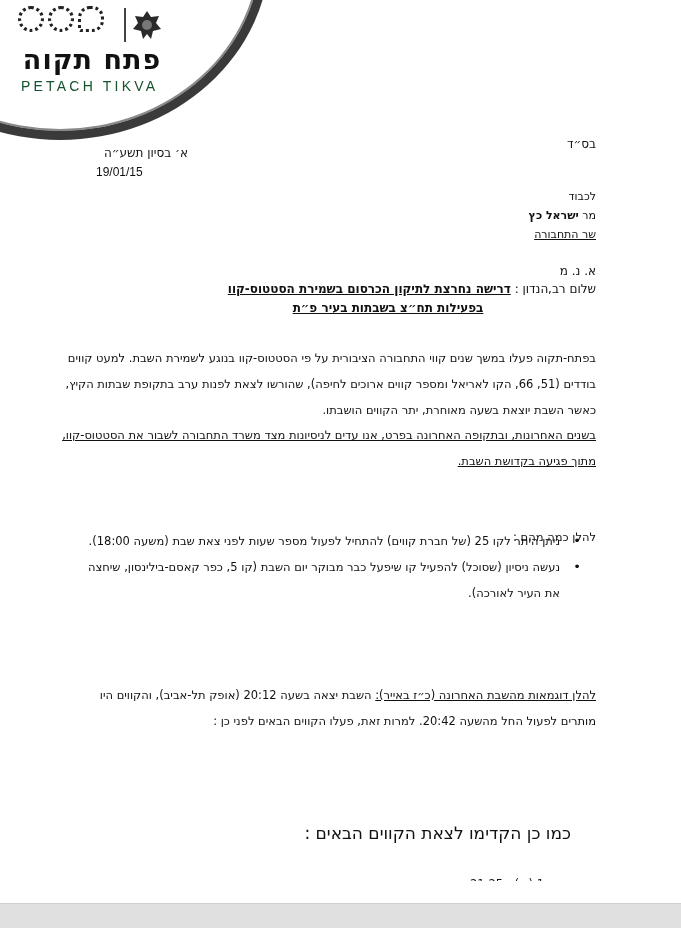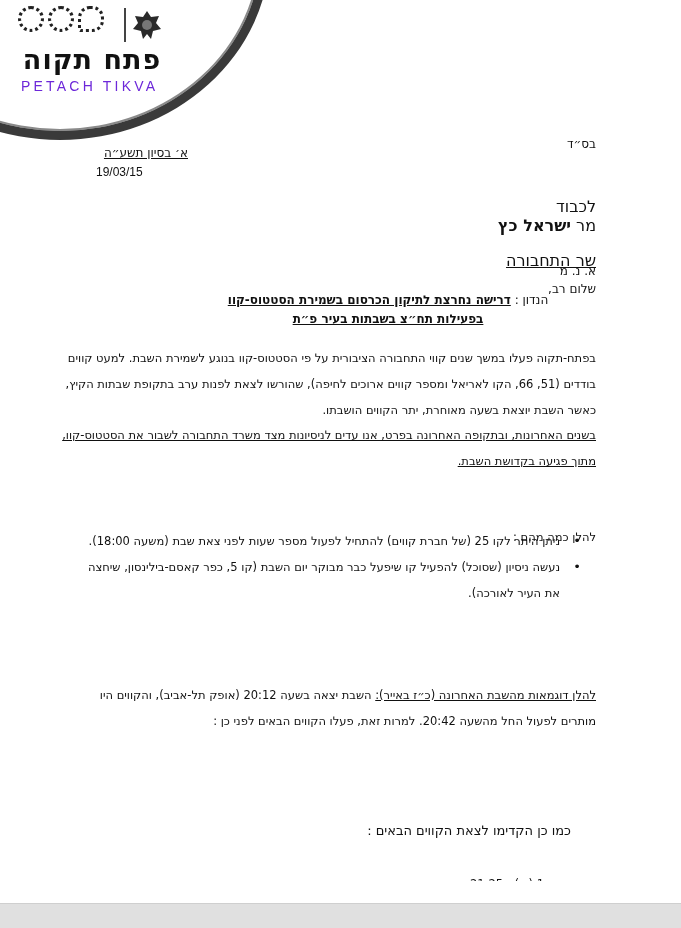--- a/index.html
+++ b/index.html
@@ -20,55 +20,55 @@
     box-shadow: 0 0 0 2px #8a8a8a inset;
     box-sizing: border-box;
   }
   .logo { position: absolute; left: 18px; top: 6px; width: 160px; height: 90px; }
   .logo-mark { position: absolute; left: 0; top: 0; display: flex; gap: 4px; align-items: center; }
   .ring { width: 26px; height: 26px; border-radius: 50%; border: 3px dotted #222; box-sizing: border-box; }
   .ring.q { border-radius: 45% 45% 45% 10%; }
   .logo-divider { position: absolute; left: 106px; top: 2px; width: 2px; height: 34px; background: #444; }
   .emblem { position: absolute; left: 114px; top: 4px; width: 30px; height: 30px; }
   .logo-he { position: absolute; left: 4px; top: 38px; font-family: "DejaVu Sans", sans-serif; font-size: 27px; font-weight: bold; letter-spacing: 1px; color: #111; direction: rtl; width: 140px; text-align: center; }
-  .logo-en { position: absolute; left: 3px; top: 72px; font-family: "Liberation Sans", sans-serif; font-size: 14px; letter-spacing: 3.2px; color: #6d28d9; }
+  .logo-en { position: absolute; left: 3px; top: 72px; font-family: "Liberation Sans", sans-serif; font-size: 14px; letter-spacing: 3.2px; color: #14532d; }
 
   .rtl { direction: rtl; text-align: right; font-family: "DejaVu Sans", sans-serif; }
   .abs { position: absolute; }
   .body-text { font-size: 11.5px; line-height: 26px; }
 
-  .date-heb { left: 60px; top: 146px; width: 128px; font-size: 12px; text-decoration: underline; }
+  .date-heb { left: 60px; top: 146px; width: 128px; font-size: 12px; }
   .date-num { left: 96px; top: 165px; font-size: 12px; font-family: "Liberation Sans", sans-serif; }
 
   .bsd { right: 85px; top: 137px; font-size: 12px; }
-  .to-block { right: 85px; top: 197px; font-size: 16px; line-height: 19px; }
+  .to-block { right: 85px; top: 187px; font-size: 11px; line-height: 19px; }
   .to-block .name { font-weight: bold; }
-  .to-block .title { text-decoration: underline; margin-top: 16px; }
+  .to-block .title { text-decoration: underline; }
 
   .greet { right: 85px; top: 262px; font-size: 12px; line-height: 18px; }
-  .subject { left: 180px; right: 85px; top: 291px; font-size: 12px; line-height: 19px; text-align: center; }
+  .subject { left: 180px; right: 85px; top: 280px; font-size: 12px; line-height: 19px; text-align: center; }
   .subject .lbl { font-weight: normal; }
   .subject .b { font-weight: bold; text-decoration: underline; }
 
   .para1 { left: 62px; right: 85px; top: 345px; }
   .para2 { left: 62px; right: 85px; top: 422px; text-decoration: underline; }
   .lead { right: 85px; top: 484px; font-size: 11.5px; margin-top: 46px; }
 
   .bullets { left: 62px; right: 80px; top: 512px; }
   .bullets li { list-style: none; position: relative; padding-right: 25px; }
   .bullets li::before { content: "•"; position: absolute; right: 4px; top: 0; font-size: 13px; }
   ul { margin: 16px; padding: 0; }
 
   .examples { left: 62px; right: 85px; top: 682px; }
   .examples .u { text-decoration: underline; }
   .sq-list { left: 62px; right: 80px; top: 758px; }
   .sq-list li { list-style: none; position: relative; padding-right: 36px; }
   .sq-list li::before { content: ""; position: absolute; right: 14px; top: 11px; width: 5px; height: 5px; background: #111; }
 
-  .also { right: 110px; top: 823px; font-size: 13px; }
+  .also { right: 110px; top: 823px; font-size: 17px; }
   .times { right: 85px; top: 856px; width: 200px; }
   .times li { list-style: none; position: relative; padding-right: 36px; font-size: 11.5px; line-height: 24px; }
   .times li::before { content: ""; position: absolute; right: 14px; top: 10px; width: 5px; height: 5px; background: #111; }
 </style>
 </head>
 <body>
 
 <div class="page">
   <div class="arc"></div>
 
@@ -81,21 +81,21 @@
     <div class="logo-divider"></div>
     <svg class="emblem" viewBox="0 0 30 30">
       <polygon points="15,1 19,7 27,6 24,13 29,19 21,21 19,29 15,24 11,29 9,21 1,19 6,13 3,6 11,7" fill="#2a2a2a"></polygon>
       <circle cx="15" cy="15" r="5" fill="#777"></circle>
     </svg>
     <div class="logo-he">פתח תקוה</div>
     <div class="logo-en">PETACH TIKVA</div>
   </div>
 
   <div class="abs rtl date-heb">א׳ בסיון תשע״ה</div>
-  <div class="abs date-num">19/03/15</div>
+  <div class="abs date-num">19/01/15</div>
 
   <div class="abs rtl bsd">בס״ד</div>
 
   <div class="abs rtl to-block">
     <div>לכבוד</div>
     <div>
       <span>מר</span>
       <span class="name">ישראל כץ</span>
     </div>
     <div class="title">שר התחבורה</div>

